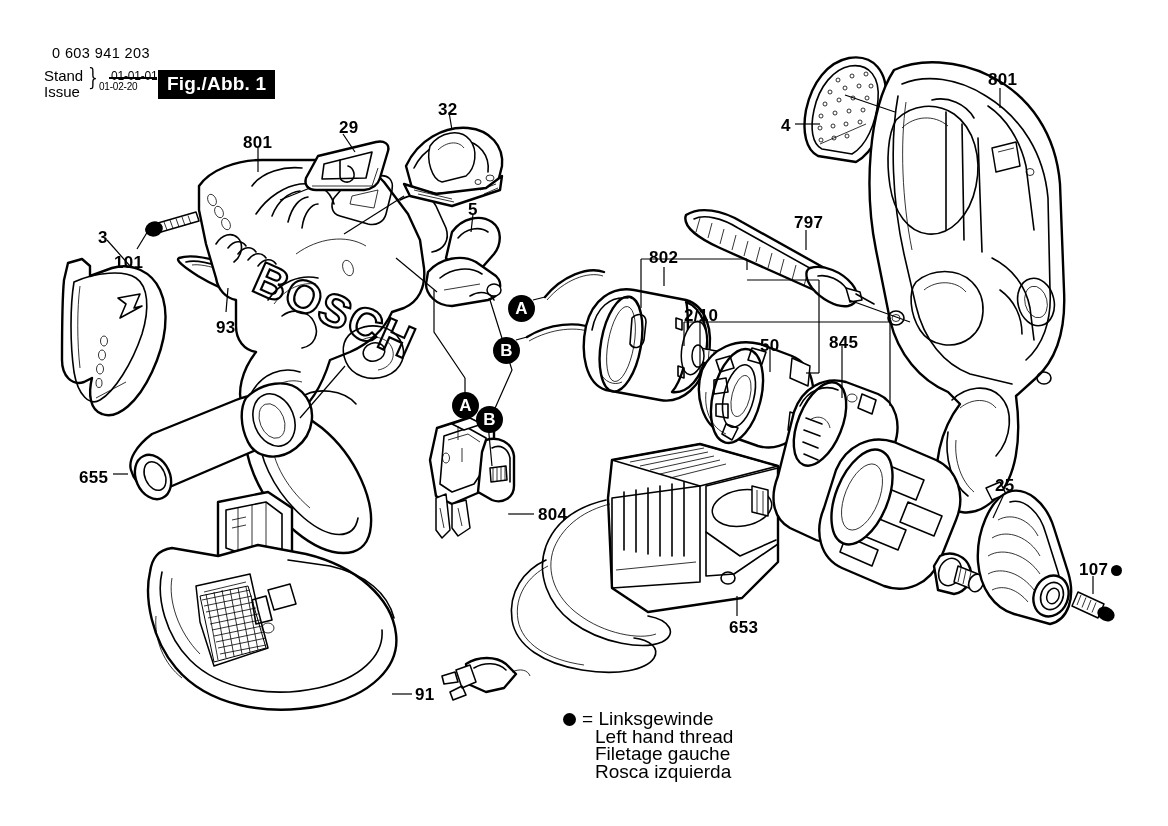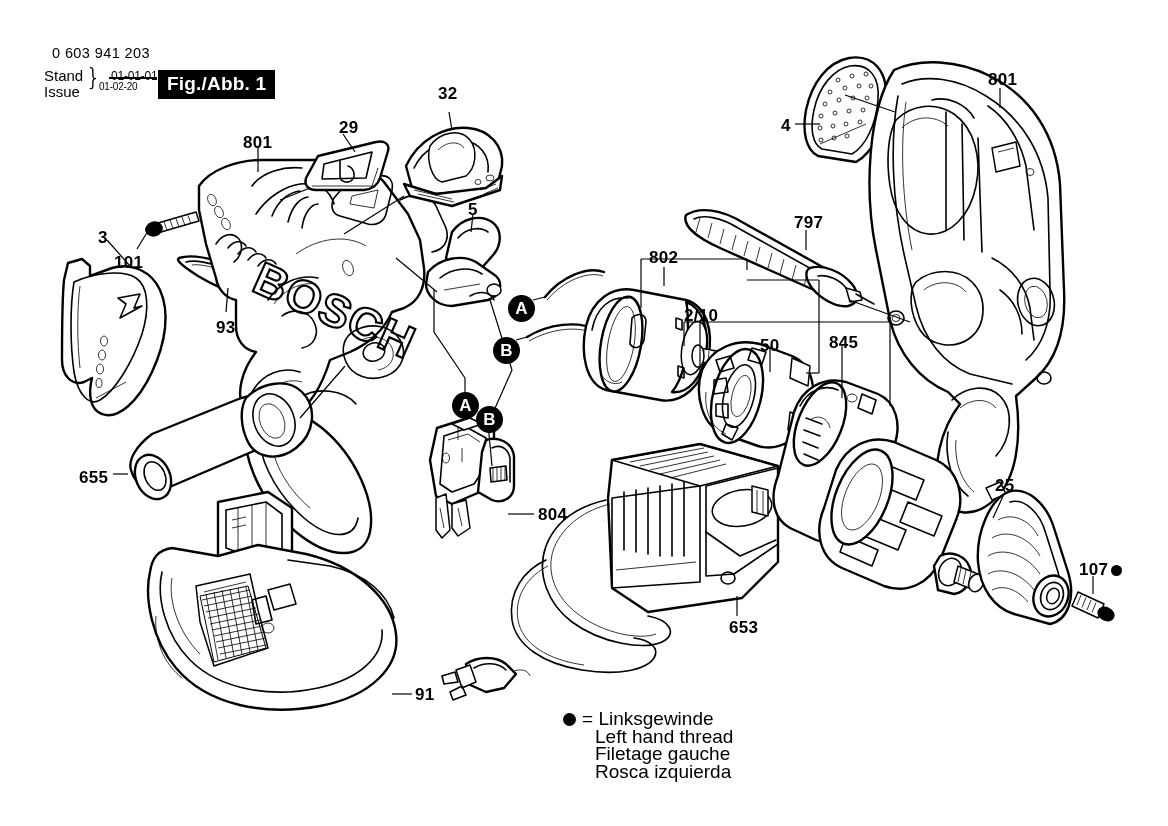--- a/index.html
+++ b/index.html
@@ -648,21 +648,21 @@
   <div class="ab" style="left:508px;top:295px">A</div>
   <div class="ab" style="left:493px;top:337px">B</div>
   <div class="ab" style="left:452px;top:392px">A</div>
   <div class="ab" style="left:476px;top:406px">B</div>
 
   <div class="lab" style="left:98px;top:228px">3</div>
   <div class="lab" style="left:114px;top:253px">101</div>
   <div class="lab" style="left:216px;top:318px">93</div>
   <div class="lab" style="left:243px;top:133px">801</div>
   <div class="lab" style="left:339px;top:118px">29</div>
-  <div class="lab" style="left:438px;top:84px">32</div>
+  <div class="lab" style="left:438px;top:100px">32</div>
   <div class="lab" style="left:468px;top:200px">5</div>
   <div class="lab" style="left:79px;top:468px">655</div>
   <div class="lab" style="left:415px;top:685px">91</div>
   <div class="lab" style="left:538px;top:505px">804</div>
   <div class="lab" style="left:649px;top:248px">802</div>
   <div class="lab" style="left:684px;top:306px">2/10</div>
   <div class="lab" style="left:729px;top:618px">653</div>
   <div class="lab" style="left:781px;top:116px">4</div>
   <div class="lab" style="left:794px;top:213px">797</div>
   <div class="lab" style="left:760px;top:336px">50</div>

